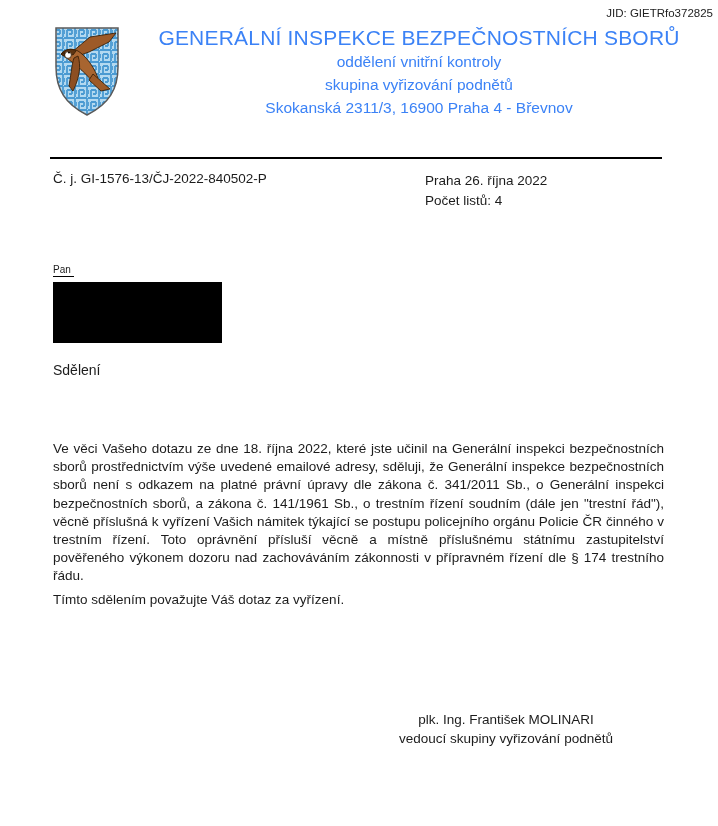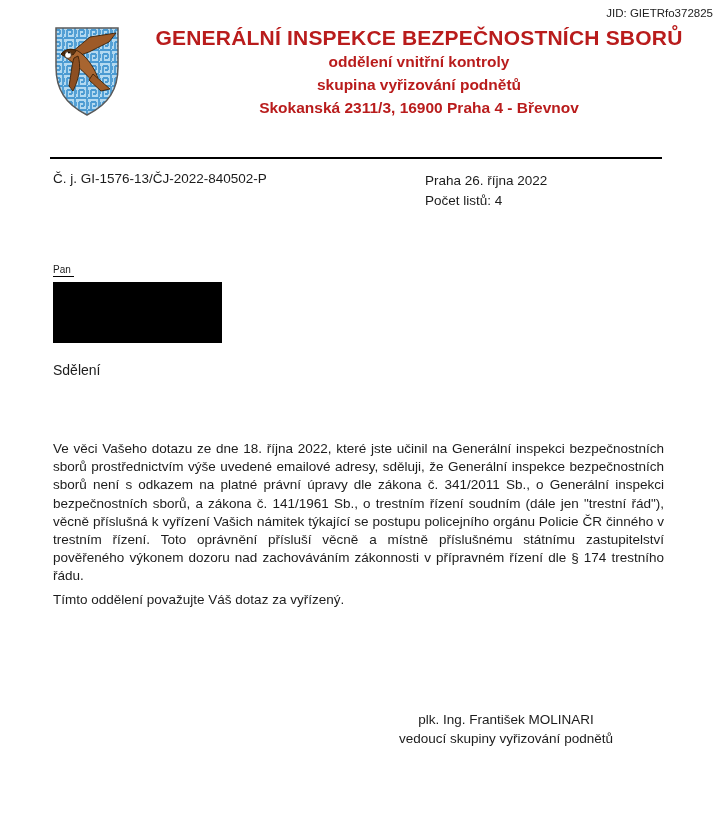--- a/index.html
+++ b/index.html
@@ -26,22 +26,22 @@
     top: 25px;
     width: 70px;
     height: 92px;
   }
   .header-text {
     position: absolute;
     left: 130px;
     top: 26px;
     width: 578px;
     text-align: center;
-    font-weight: bold;
-    color: #b91c1c;
+    font-weight: normal;
+    color: #3b82f6;
   }
   .org-name { font-size: 21px; line-height: 24px; letter-spacing: 0.2px; }
   .header-sub { font-size: 15.5px; line-height: 23px; }
   .rule {
     position: absolute;
     left: 50px;
     top: 157px;
     width: 612px;
     height: 2px;
     background: #000;
@@ -166,21 +166,21 @@
   <div class="salutation">
     <span>Pan</span>
   </div>
 
   <div class="redaction-box"></div>
 
   <div class="subject">Sdělení</div>
 
   <div class="body-p1">Ve věci Vašeho dotazu ze dne 18. října 2022, které jste učinil na Generální inspekci bezpečnostních sborů prostřednictvím výše uvedené emailové adresy, sděluji, že Generální inspekce bezpečnostních sborů není s odkazem na platné právní úpravy dle zákona č. 341/2011 Sb., o Generální inspekci bezpečnostních sborů, a zákona č. 141/1961 Sb., o trestním řízení soudním (dále jen "trestní řád"), věcně příslušná k vyřízení Vašich námitek týkající se postupu policejního orgánu Policie ČR činného v trestním řízení. Toto oprávnění přísluší věcně a místně příslušnému státnímu zastupitelství pověřeného výkonem dozoru nad zachováváním zákonnosti v přípravném řízení dle § 174 trestního řádu.</div>
 
-  <div class="body-p2">Tímto oddělení považujte Váš dotaz za vyřízený.</div>
+  <div class="body-p2">Tímto sdělením považujte Váš dotaz za vyřízení.</div>
 
   <div class="signature">
     <div>plk. Ing. František MOLINARI</div>
     <div>vedoucí skupiny vyřizování podnětů</div>
   </div>
 
 
 </div>
 
 </body></html>

